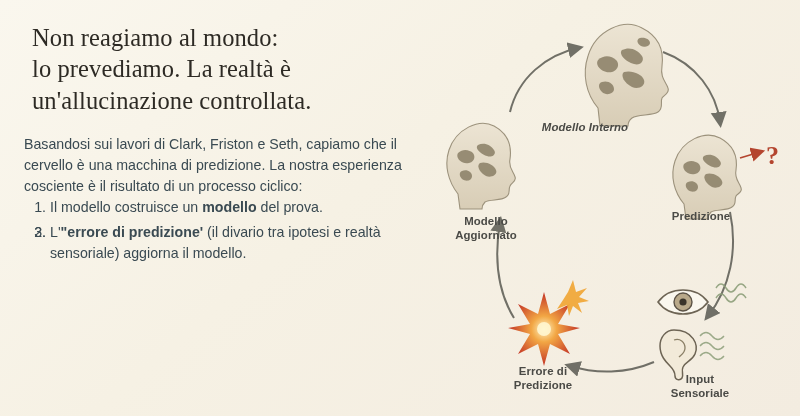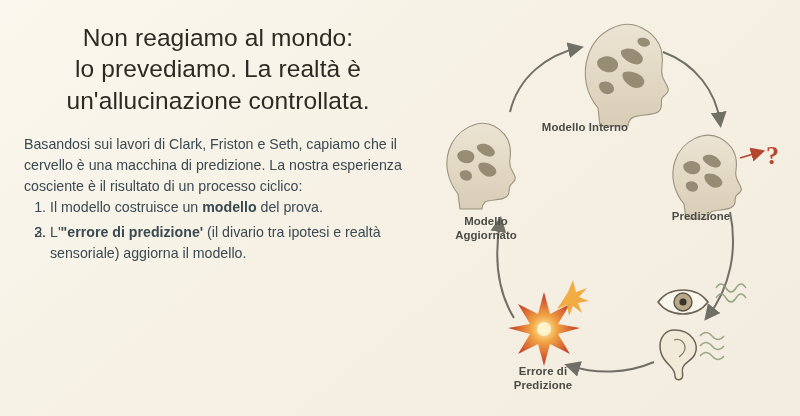--- a/index.html
+++ b/index.html
@@ -22,28 +22,27 @@
   }
 
   
   #left-col {
     position: absolute;
     left: 24px;
     top: 22px;
     width: 380px;
   }
   #headline {
-    font-family: Liberation Sans, sans-serif;
+    font-family: Liberation Serif, serif;
     font-size: 24.5px;
     line-height: 1.28;
     color: #2d2a24;
     font-weight: 400;
     margin: 0 0 18px 8px;
     letter-spacing: 0.1px;
-    text-align: center;
   }
   .body-text {
     font-size: 14.2px;
     line-height: 1.47;
     color: #3a4a52;
     margin: 0;
   }
   #intro-par {
   }
   #steps {
@@ -88,21 +87,21 @@
   }
   .node-label {
     position: absolute;
     text-align: center;
     font-size: 11.4px;
     font-weight: bold;
     color: #4a4a46;
     line-height: 1.22;
     letter-spacing: 0.1px;
   }
-  #label-modello-interno { left: 112px; top: 121px; width: 130px; }
+  #label-modello-interno { left: 112px; top: 121px; width: 130px; font-style: italic; }
   #label-predizione      { left: 238px; top: 210px; width: 110px; }
   #label-input-sensoriale{ left: 240px; top: 373px; width: 104px; }
   #label-errore          { left: 80px;  top: 365px; width: 110px; }
   #label-modello-aggiornato { left: 18px; top: 215px; width: 120px; }
 </style>
 </head>
 <body>
 
 <div id="page">
 
@@ -213,17 +212,18 @@
           <path d="M14,37 c5,-5 12,-3 15,0 c3,4 1,9 -4,10 c-7,2 -14,-5 -11,-10 Z"></path>
           <path d="M34,29 c6,-3 13,0 16,5 c3,4 -2,8 -7,6 c-6,-2 -13,-8 -9,-11 Z"></path>
           <path d="M36,47 c6,-2 14,2 16,7 c2,5 -5,8 -10,6 c-6,-3 -10,-10 -6,-13 Z"></path>
           <path d="M18,55 c5,-2 10,1 10,5 c0,5 -6,6 -10,3 c-3,-3 -3,-7 0,-8 Z"></path>
         </g>
       </g>
     </svg>
 
     <div id="label-modello-interno" class="node-label">Modello Interno</div>
     <div id="label-predizione" class="node-label">Predizione</div>
+    <div id="label-input-sensoriale" class="node-label">Input<br>Sensoriale</div>
     <div id="label-errore" class="node-label">Errore di<br>Predizione</div>
     <div id="label-modello-aggiornato" class="node-label">Modello<br>Aggiornato</div>
   </div>
 
 </div>
 
 </body></html>

